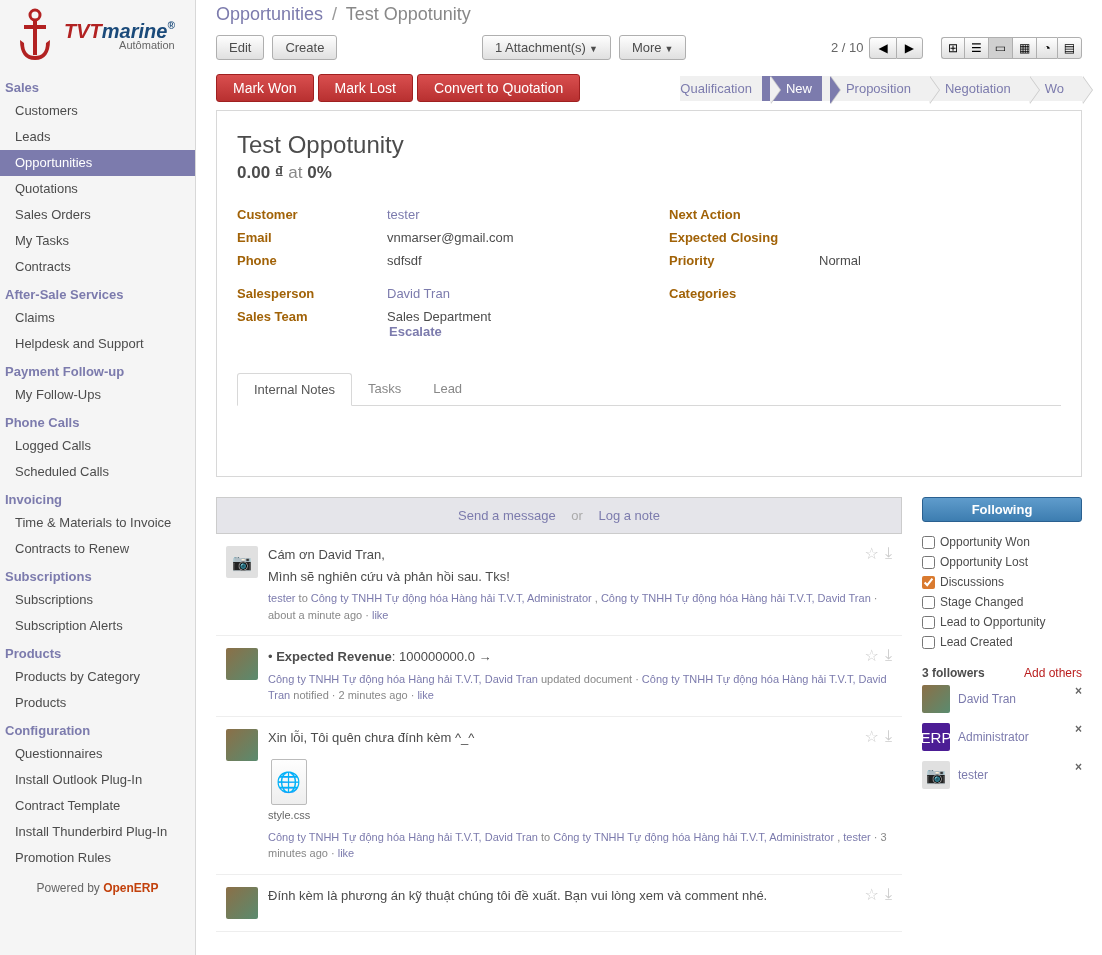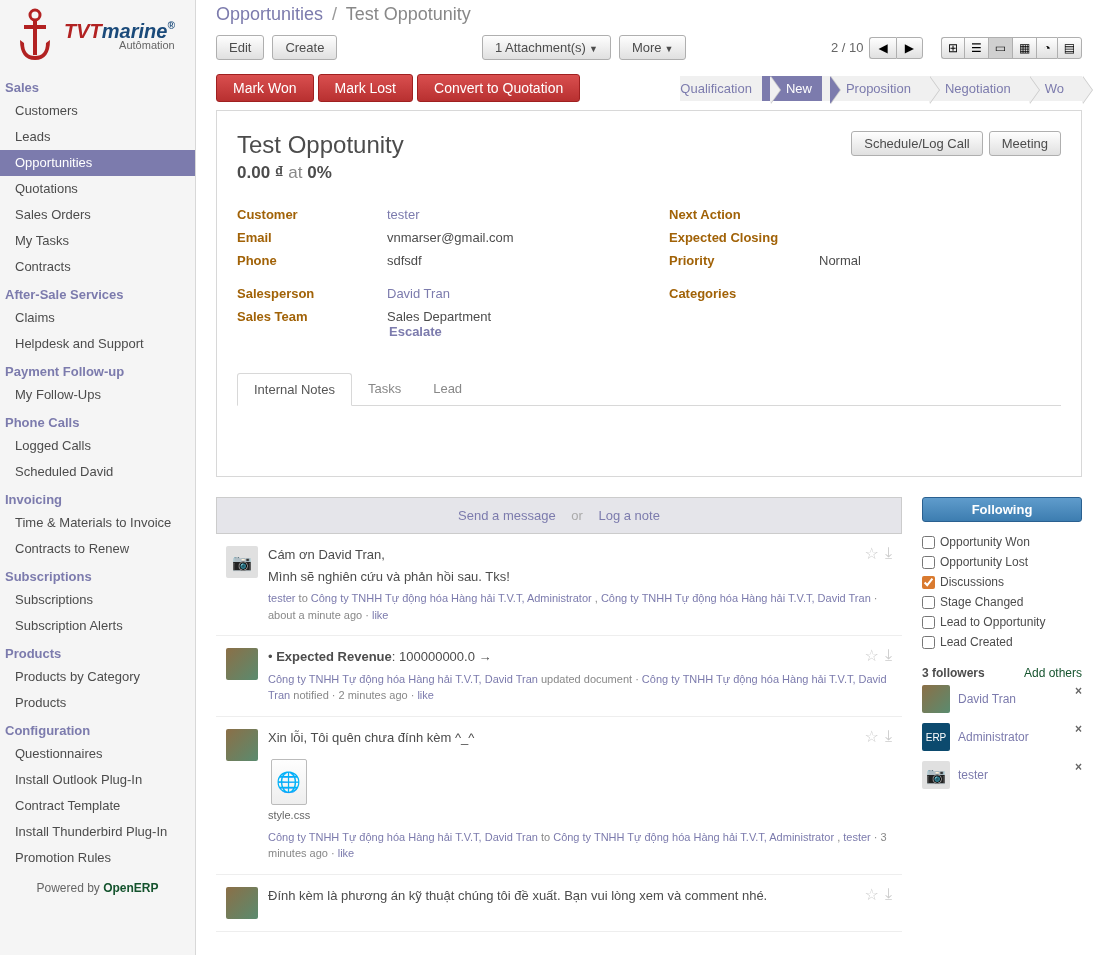--- a/index.html
+++ b/index.html
@@ -13,21 +13,21 @@
 .logo-text { font-size: 20px; font-weight: bold; font-style: italic; }
 .logo-text .t { color: #b22222; }
 .logo-text .m { color: #1a4a7a; text-align: right; }
 .logo-text .r { color: #1a4a7a; font-size: 10px; vertical-align: top; }
 .logo-sub { font-size: 11px; color: #666; text-align: right; margin-top: -4px; }
 .nav-section { padding: 2px 0; }
 .nav-header { color: #7c7bad; font-weight: bold; padding: 3px 5px; font-size: 13px; cursor: pointer; }
 .nav-item { color: #4c4c4c; padding: 3px 5px 3px 15px; cursor: pointer; font-size: 13px; line-height: 20px; }
 .nav-item.active { background: #7c7bad; color: #fff; }
 .powered { text-align: center; padding: 8px; font-size: 12px; color: #666; }
-.powered a { color: #14532d; font-weight: bold; text-decoration: none; }
+.powered a { color: #c2410c; font-weight: bold; text-decoration: none; }
 .main { flex: 1; background: #fff; min-width: 0; overflow: hidden; }
 .breadcrumb { padding: 4px 20px; font-size: 18px; color: #7c7bad; }
 .breadcrumb .sep { color: #999; padding: 0 4px; }
 .breadcrumb .current { color: #888; }
 .toolbar { display: flex; align-items: center; padding: 6px 20px; gap: 8px; }
 .btn { background: linear-gradient(#fefefe, #e0e0e0); border: 1px solid #afafaf; border-radius: 3px; padding: 4px 12px; font-size: 13px; color: #4c4c4c; cursor: pointer; }
 .btn-group { display: flex; }
 .toolbar-spacer { flex: 1; }
 .pager { display: flex; align-items: center; gap: 6px; font-size: 13px; color: #666; }
 .pager-btn { background: linear-gradient(#fefefe, #e0e0e0); border: 1px solid #afafaf; padding: 3px 8px; cursor: pointer; font-size: 12px; }
@@ -79,21 +79,21 @@
 .msg-actions { position: absolute; right: 10px; top: 10px; display: flex; gap: 6px; color: #ccc; font-size: 16px; }
 .attach-file { display: inline-block; text-align: center; margin: 8px 0; }
 .attach-icon { width: 36px; height: 46px; border: 1px solid #bbb; border-radius: 2px; margin: 0 auto 4px; display: flex; align-items: center; justify-content: center; font-size: 20px; color: #888; background: linear-gradient(#fefefe, #eee); }
 .attach-name { font-size: 11px; color: #666; }
 .followers { width: 160px; font-size: 12px; }
 .follow-btn { background: linear-gradient(#5f9ccc, #3d7db0); color: #fff; border: 1px solid #2a6090; border-radius: 3px; padding: 4px 20px; width: 100%; font-size: 13px; font-weight: bold; cursor: pointer; margin-bottom: 10px; }
 .sub-item { display: flex; align-items: center; gap: 5px; padding: 3px 0; color: #4c4c4c; }
 .sub-item input { cursor: pointer; }
 .sub-item.checked input { accent-color: #d97a2f; }
 .follower-head { display: flex; justify-content: space-between; margin-top: 14px; font-weight: bold; }
-.follower-head a { color: #14532d; font-weight: normal; text-decoration: none; }
+.follower-head a { color: #b91c1c; font-weight: normal; text-decoration: none; }
 .follower-item { display: flex; align-items: center; gap: 8px; padding: 5px 0; position: relative; }
 .follower-item .avatar { width: 28px; height: 28px; }
 .follower-item a { color: #7c7bad; text-decoration: none; }
 .follower-item .x { position: absolute; right: 0; top: 4px; color: #666; cursor: pointer; font-weight: bold; }
 .caret { font-size: 9px; margin-left: 3px; }
 </style>
 </head>
 <body>
 
 <div class="app">
@@ -132,21 +132,21 @@
           <div class="nav-item">Claims</div>
           <div class="nav-item">Helpdesk and Support</div>
         </div>
         <div class="nav-section">
           <div class="nav-header">Payment Follow-up</div>
           <div class="nav-item">My Follow-Ups</div>
         </div>
         <div class="nav-section">
           <div class="nav-header">Phone Calls</div>
           <div class="nav-item">Logged Calls</div>
-          <div class="nav-item">Scheduled David</div>
+          <div class="nav-item">Scheduled Calls</div>
         </div>
         <div class="nav-section">
           <div class="nav-header">Invoicing</div>
           <div class="nav-item">Time &amp; Materials to Invoice</div>
           <div class="nav-item">Contracts to Renew</div>
         </div>
         <div class="nav-section">
           <div class="nav-header">Subscriptions</div>
           <div class="nav-item">Subscriptions</div>
           <div class="nav-item">Subscription Alerts</div>
@@ -215,24 +215,20 @@
     </div>
 
     <div class="form-sheet">
       <div class="sheet-header">
         <div>
           <h1 class="record-title">Test Oppotunity</h1>
           <div class="record-sub">
             <span class="v">0.00 ₫</span><span> at </span><span class="v">0%</span>
           </div>
         </div>
-        <div class="header-btns">
-          <button class="btn">Schedule/Log Call</button>
-          <button class="btn">Meeting</button>
-        </div>
       </div>
 
       <div class="field-cols">
         <div class="field-col" id="fcol-l1">
             <div class="field-row">
               <div class="field-label">Customer</div>
               <div class="field-value"><a href="#">tester</a></div>
             </div>
             <div class="field-row">
               <div class="field-label">Email</div>
@@ -368,21 +364,21 @@
           <span>3 followers</span>
           <a href="#">Add others</a>
         </div>
         <div id="followers-root">
             <div class="follower-item">
               <div class="avatar photo"></div>
               <a href="#">David Tran</a>
               <span class="x">×</span>
             </div>
             <div class="follower-item">
-              <div class="avatar" style="background: #0c4a6e; color: rgb(255, 255, 255); font-size: 10px;">ERP</div>
+              <div class="avatar" style="background: #4c1d95; color: rgb(255, 255, 255); font-size: 15px;">ERP</div>
               <a href="#">Administrator</a>
               <span class="x">×</span>
             </div>
             <div class="follower-item">
               <div class="avatar">📷</div>
               <a href="#">tester</a>
               <span class="x">×</span>
             </div>
           </div>
       </div>

